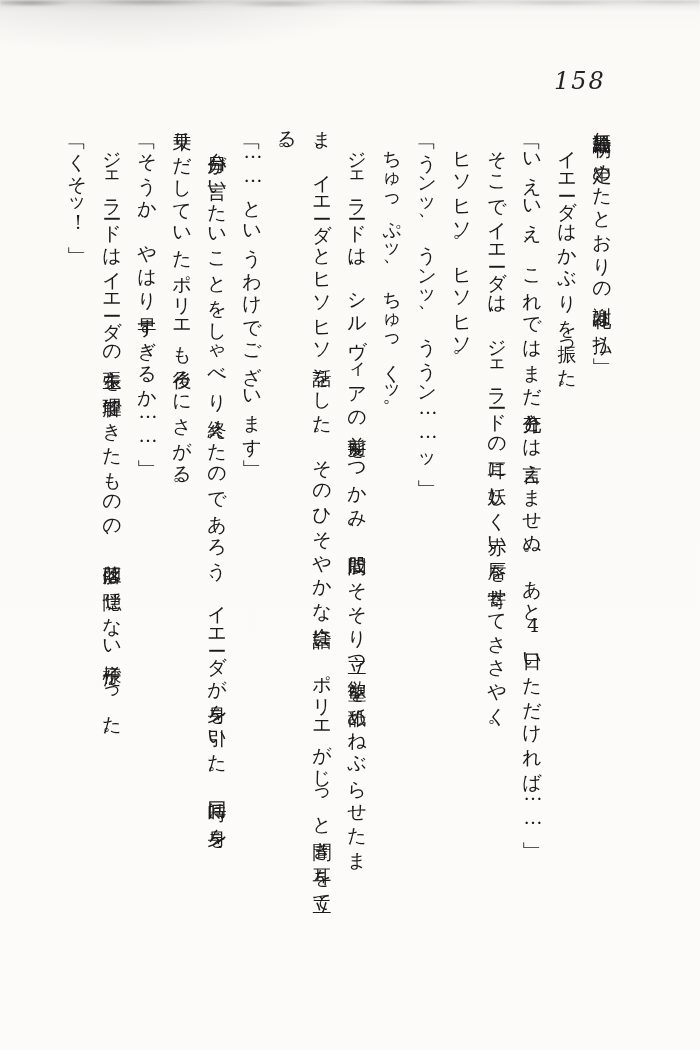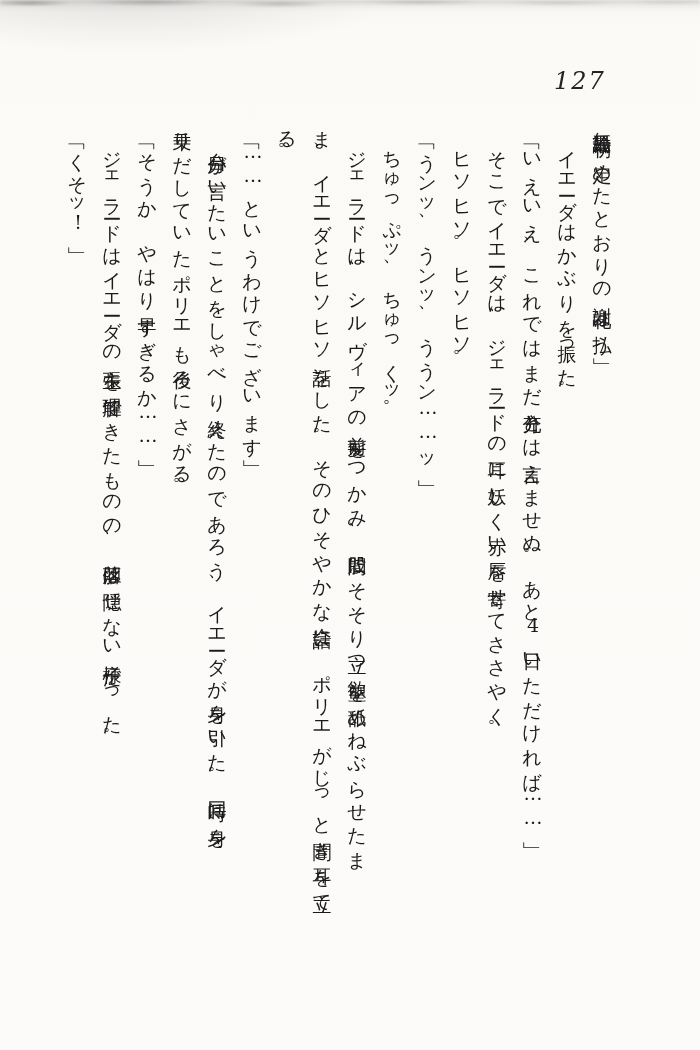--- a/index.html
+++ b/index.html
@@ -66,21 +66,21 @@
   .text-line.indent {
     text-indent: 21px;
   }
 </style>
 </head>
 <body>
 
 <div class="book-page">
   <div class="scan-noise-top"></div>
 
-  <div class="page-number">127</div>
+  <div class="page-number">158</div>
 
   <div class="text-block">
     <p class="text-line">無論最初に定めたとおりの謝礼は払う」</p>
     <p class="text-line indent">イエーダはかぶりを振った。</p>
     <p class="text-line indent">「いえいえ、これではまだ充分とは言えませぬ。あと4日いただければ……」</p>
     <p class="text-line indent">そこでイエーダは、ジェラードの耳に妖しく赤い唇を寄せてささやく。</p>
     <p class="text-line indent">ヒソヒソ。ヒソヒソ。</p>
     <p class="text-line indent">「うンッ、うンッ、ううン……ッ」</p>
     <p class="text-line indent">ちゅっぷッ、ちゅっくッ。</p>
     <p class="text-line indent">ジェラードは、シルヴィアの前髪をつかみ、股間にそそり立つ欲望を舐めねぶらせたま</p>

